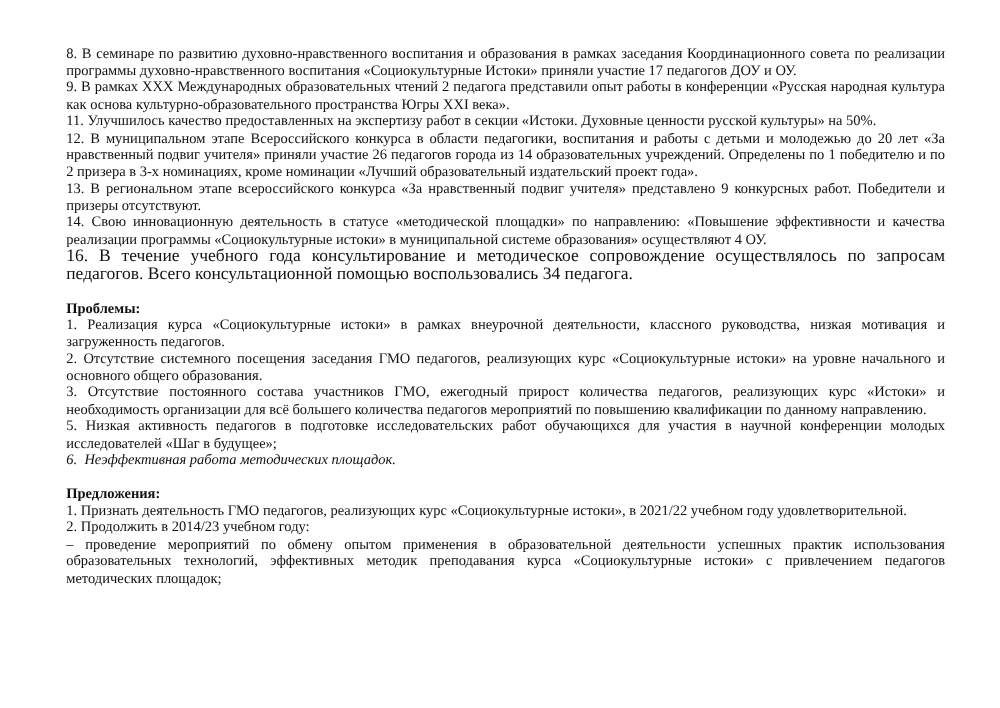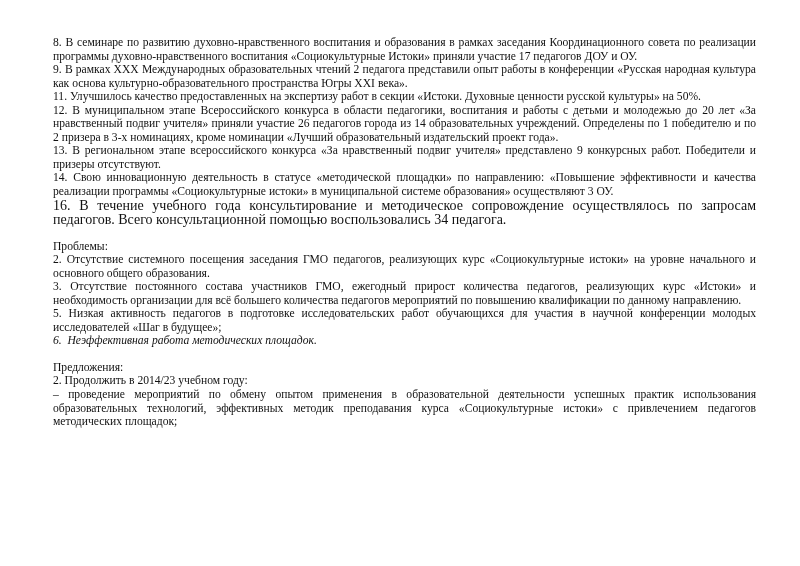--- a/index.html
+++ b/index.html
@@ -10,43 +10,45 @@
     top: 36px;
     width: 703px;
     font-family: "Liberation Serif", "DejaVu Serif", serif;
     font-size: 11.6px;
     line-height: 13.55px;
     color: #111111;
   }
   .p { margin: 0; text-align: justify; text-align-last: left; }
   .p.big { font-size: 14px; line-height: 14px; }
   .gap { height: 13px; }
-  .heading { margin: 0; font-weight: normal; }
+  .heading { margin: 0; font-weight: bold; }
   .italic-u { font-style: italic; }
 </style>
 </head>
 <body>
 
 <div class="page">
 
   <p class="p"><span>8.</span> <span>В семинаре по развитию духовно-нравственного воспитания и образования  в рамках заседания Координационного совета по реализации программы духовно-нравственного воспитания «Социокультурные Истоки» приняли участие 17 педагогов ДОУ и ОУ.</span></p>
   <p class="p"><span>9.</span> <span>В рамках XXX Международных образовательных чтений 2 педагога представили опыт работы в конференции «Русская народная культура как основа культурно-образовательного пространства Югры XXI века».</span></p>
   <p class="p"><span>11.</span> <span>Улучшилось качество предоставленных на экспертизу работ в секции «Истоки. Духовные ценности русской культуры» на 50%.</span></p>
   <p class="p"><span>12.</span> <span>В муниципальном этапе Всероссийского конкурса в области педагогики, воспитания и работы с детьми и молодежью до 20 лет «За нравственный подвиг учителя» приняли участие 26 педагогов города из 14 образовательных учреждений. Определены по 1 победителю и по 2 призера в 3-х номинациях, кроме номинации «Лучший образовательный издательский проект года».</span></p>
   <p class="p"><span>13.</span> <span>В региональном этапе всероссийского конкурса «За нравственный подвиг учителя»  представлено 9 конкурсных работ. Победители и призеры отсутствуют.</span></p>
-  <p class="p"><span>14.</span> <span>Свою инновационную деятельность в статусе «методической площадки» по направлению: «Повышение эффективности и качества реализации программы «Социокультурные истоки» в муниципальной системе образования» осуществляют 3 ОУ.</span></p>
+  <p class="p"><span>14.</span> <span>Свою инновационную деятельность в статусе «методической площадки» по направлению: «Повышение эффективности и качества реализации программы «Социокультурные истоки» в муниципальной системе образования» осуществляют 4 ОУ.</span></p>
   <p class="p big"><span>16.</span> <span> В течение учебного года консультирование и методическое сопровождение осуществлялось по запросам педагогов. Всего консультационной помощью воспользовались 34 педагога.</span></p>
 
   <div class="gap"></div>
 
   <p class="heading">Проблемы:</p>
+  <p class="p"><span>1.</span> <span>Реализация курса «Социокультурные истоки» в рамках внеурочной деятельности, классного руководства, низкая мотивация и загруженность педагогов.</span></p>
   <p class="p"><span>2.</span> <span>Отсутствие системного посещения заседания ГМО педагогов, реализующих курс «Социокультурные истоки» на уровне начального и основного общего образования.</span></p>
   <p class="p"><span>3.</span> <span>Отсутствие постоянного состава участников ГМО, ежегодный прирост количества педагогов, реализующих курс «Истоки» и необходимость организации для всё большего количества педагогов мероприятий по повышению квалификации по данному направлению.</span></p>
   <p class="p"><span>5.</span> <span>Низкая активность педагогов в подготовке исследовательских работ обучающихся для участия в научной конференции молодых исследователей «Шаг в будущее»;</span></p>
   <p class="p italic-wrap"><span style="font-style:italic">6.</span>&nbsp; <span class="italic-u">Неэффективная работа методических площадок.</span></p>
 
   <div class="gap"></div>
 
   <p class="heading">Предложения:</p>
+  <p class="p"><span>1.</span> <span>Признать деятельность ГМО педагогов, реализующих курс «Социокультурные истоки», в 2021/22 учебном году удовлетворительной.</span></p>
   <p class="p"><span>2.</span> <span>Продолжить в 2014/23 учебном году:</span></p>
   <p class="p"><span>–</span> <span>проведение мероприятий по обмену опытом применения в образовательной деятельности успешных практик использования образовательных технологий, эффективных методик преподавания курса  «Социокультурные истоки» с привлечением педагогов методических площадок;</span></p>
 
 </div>
 
 </body></html>

